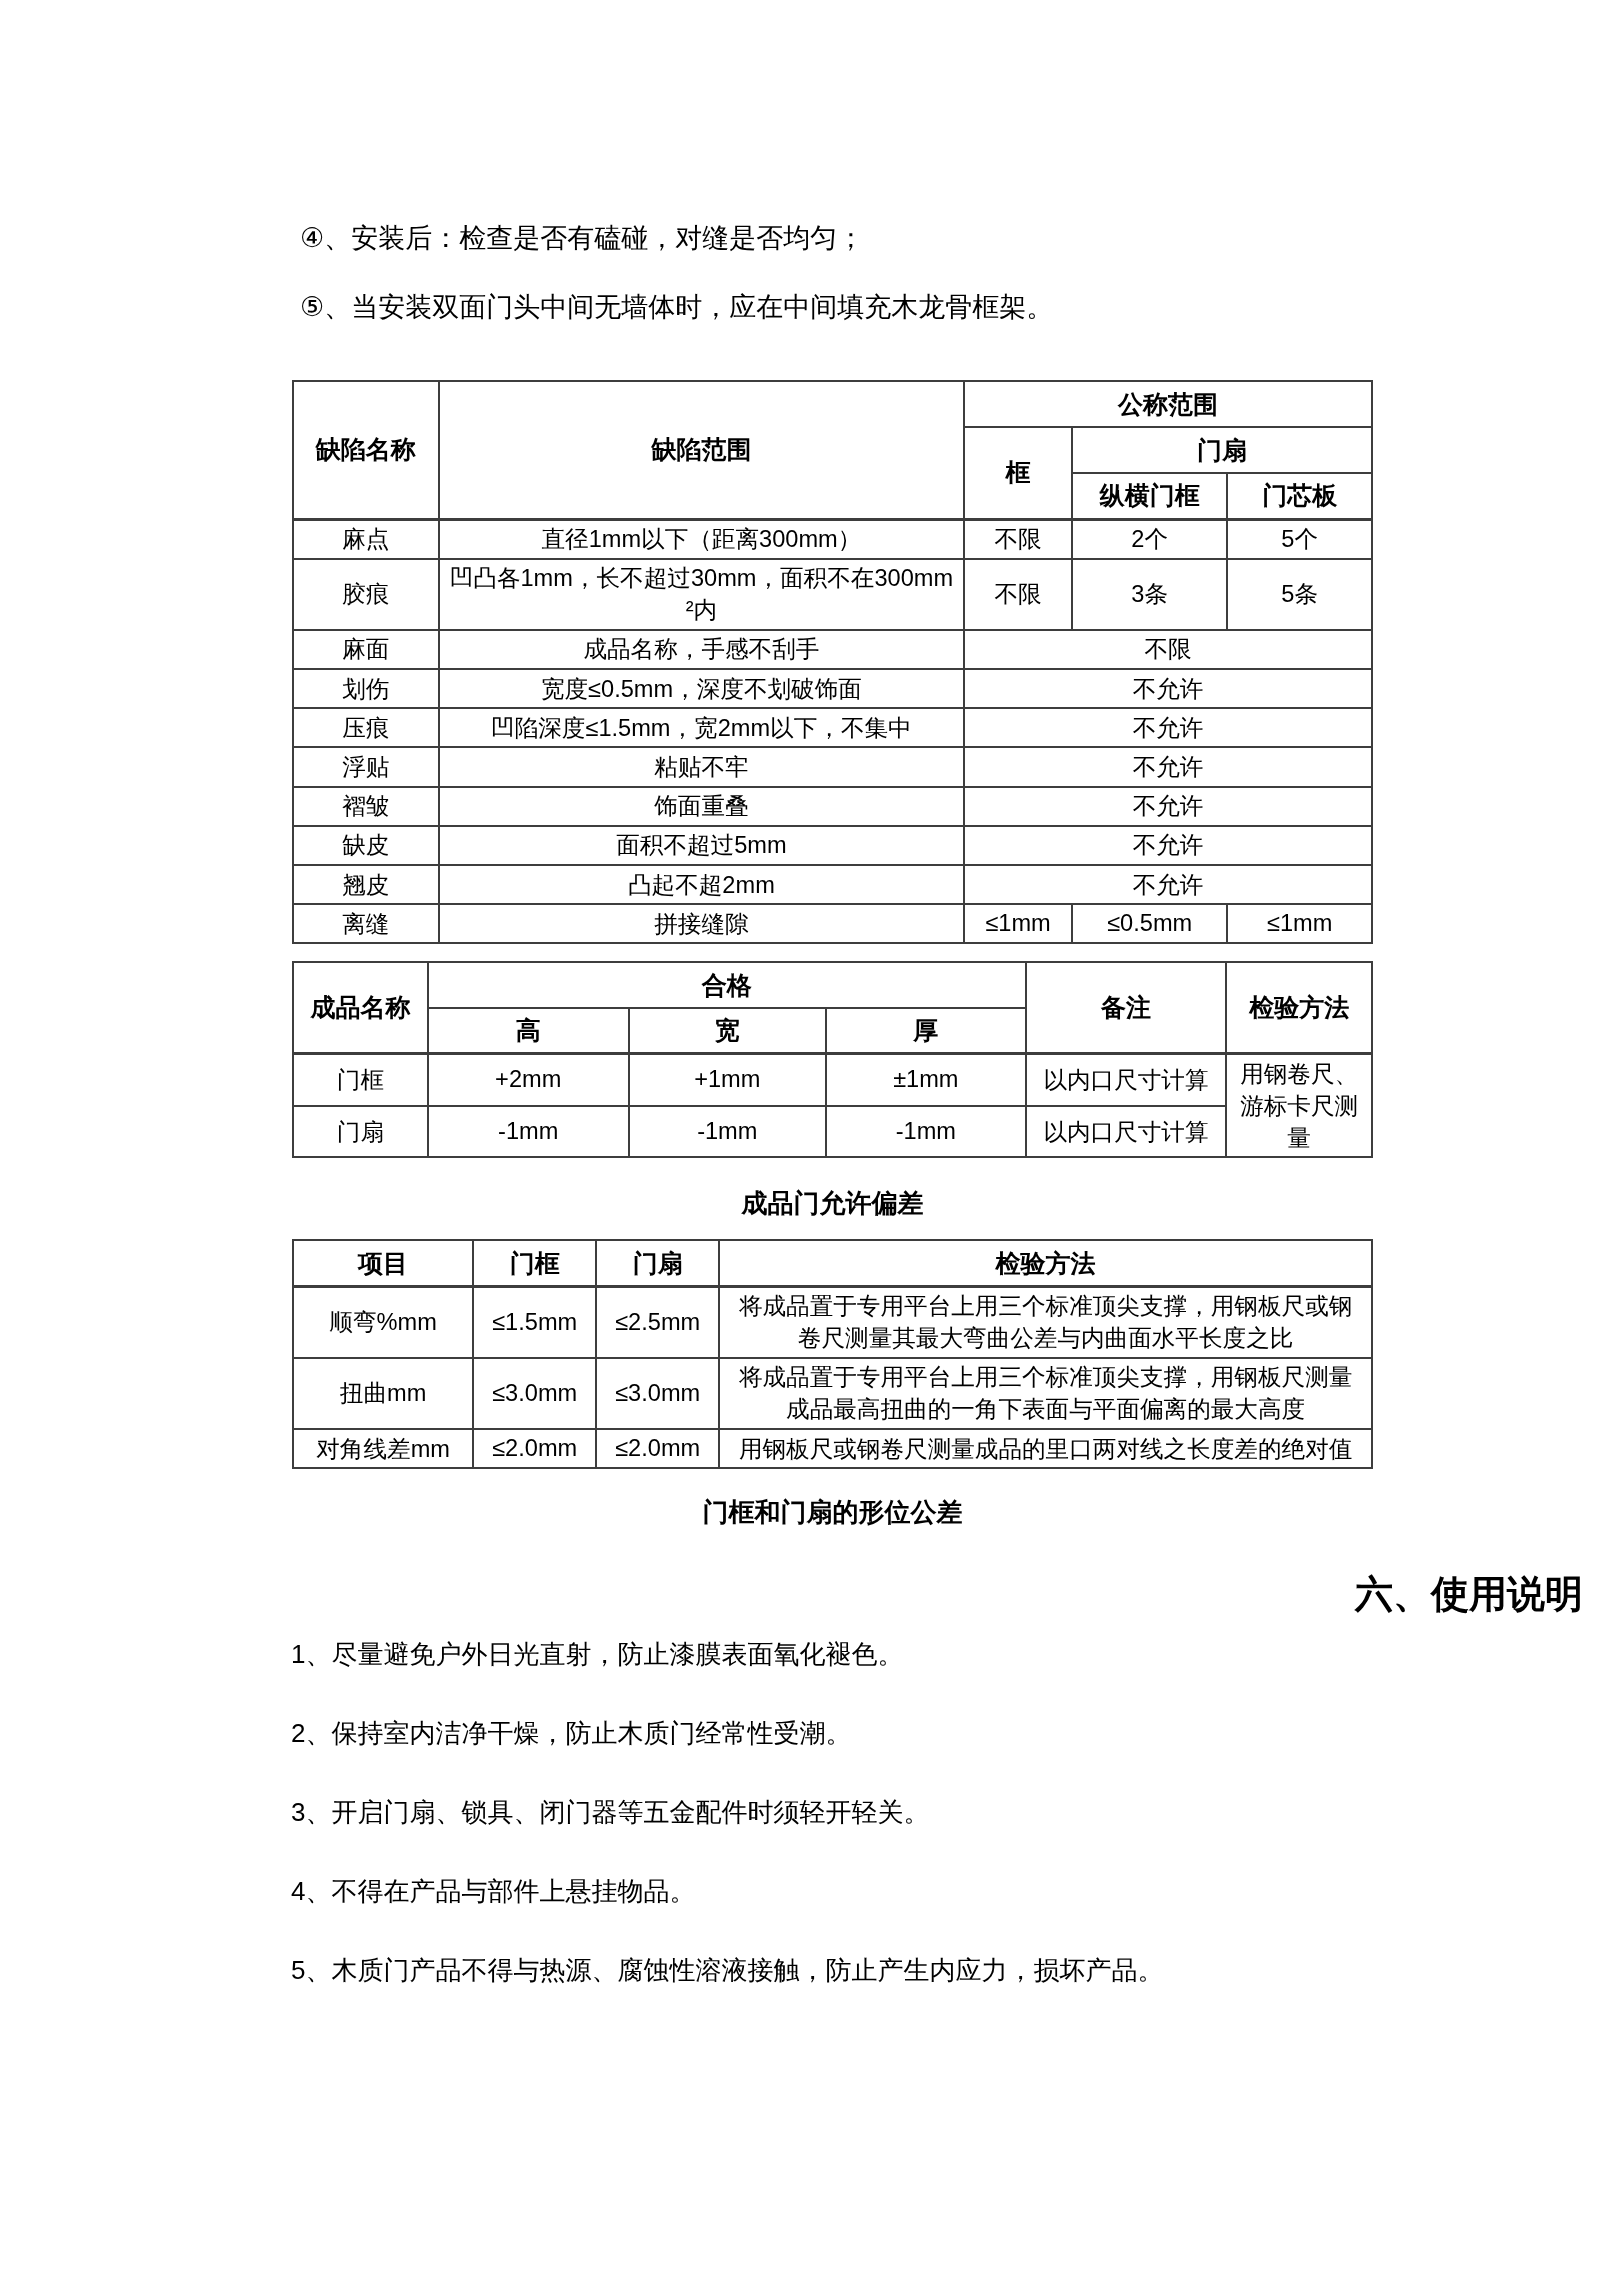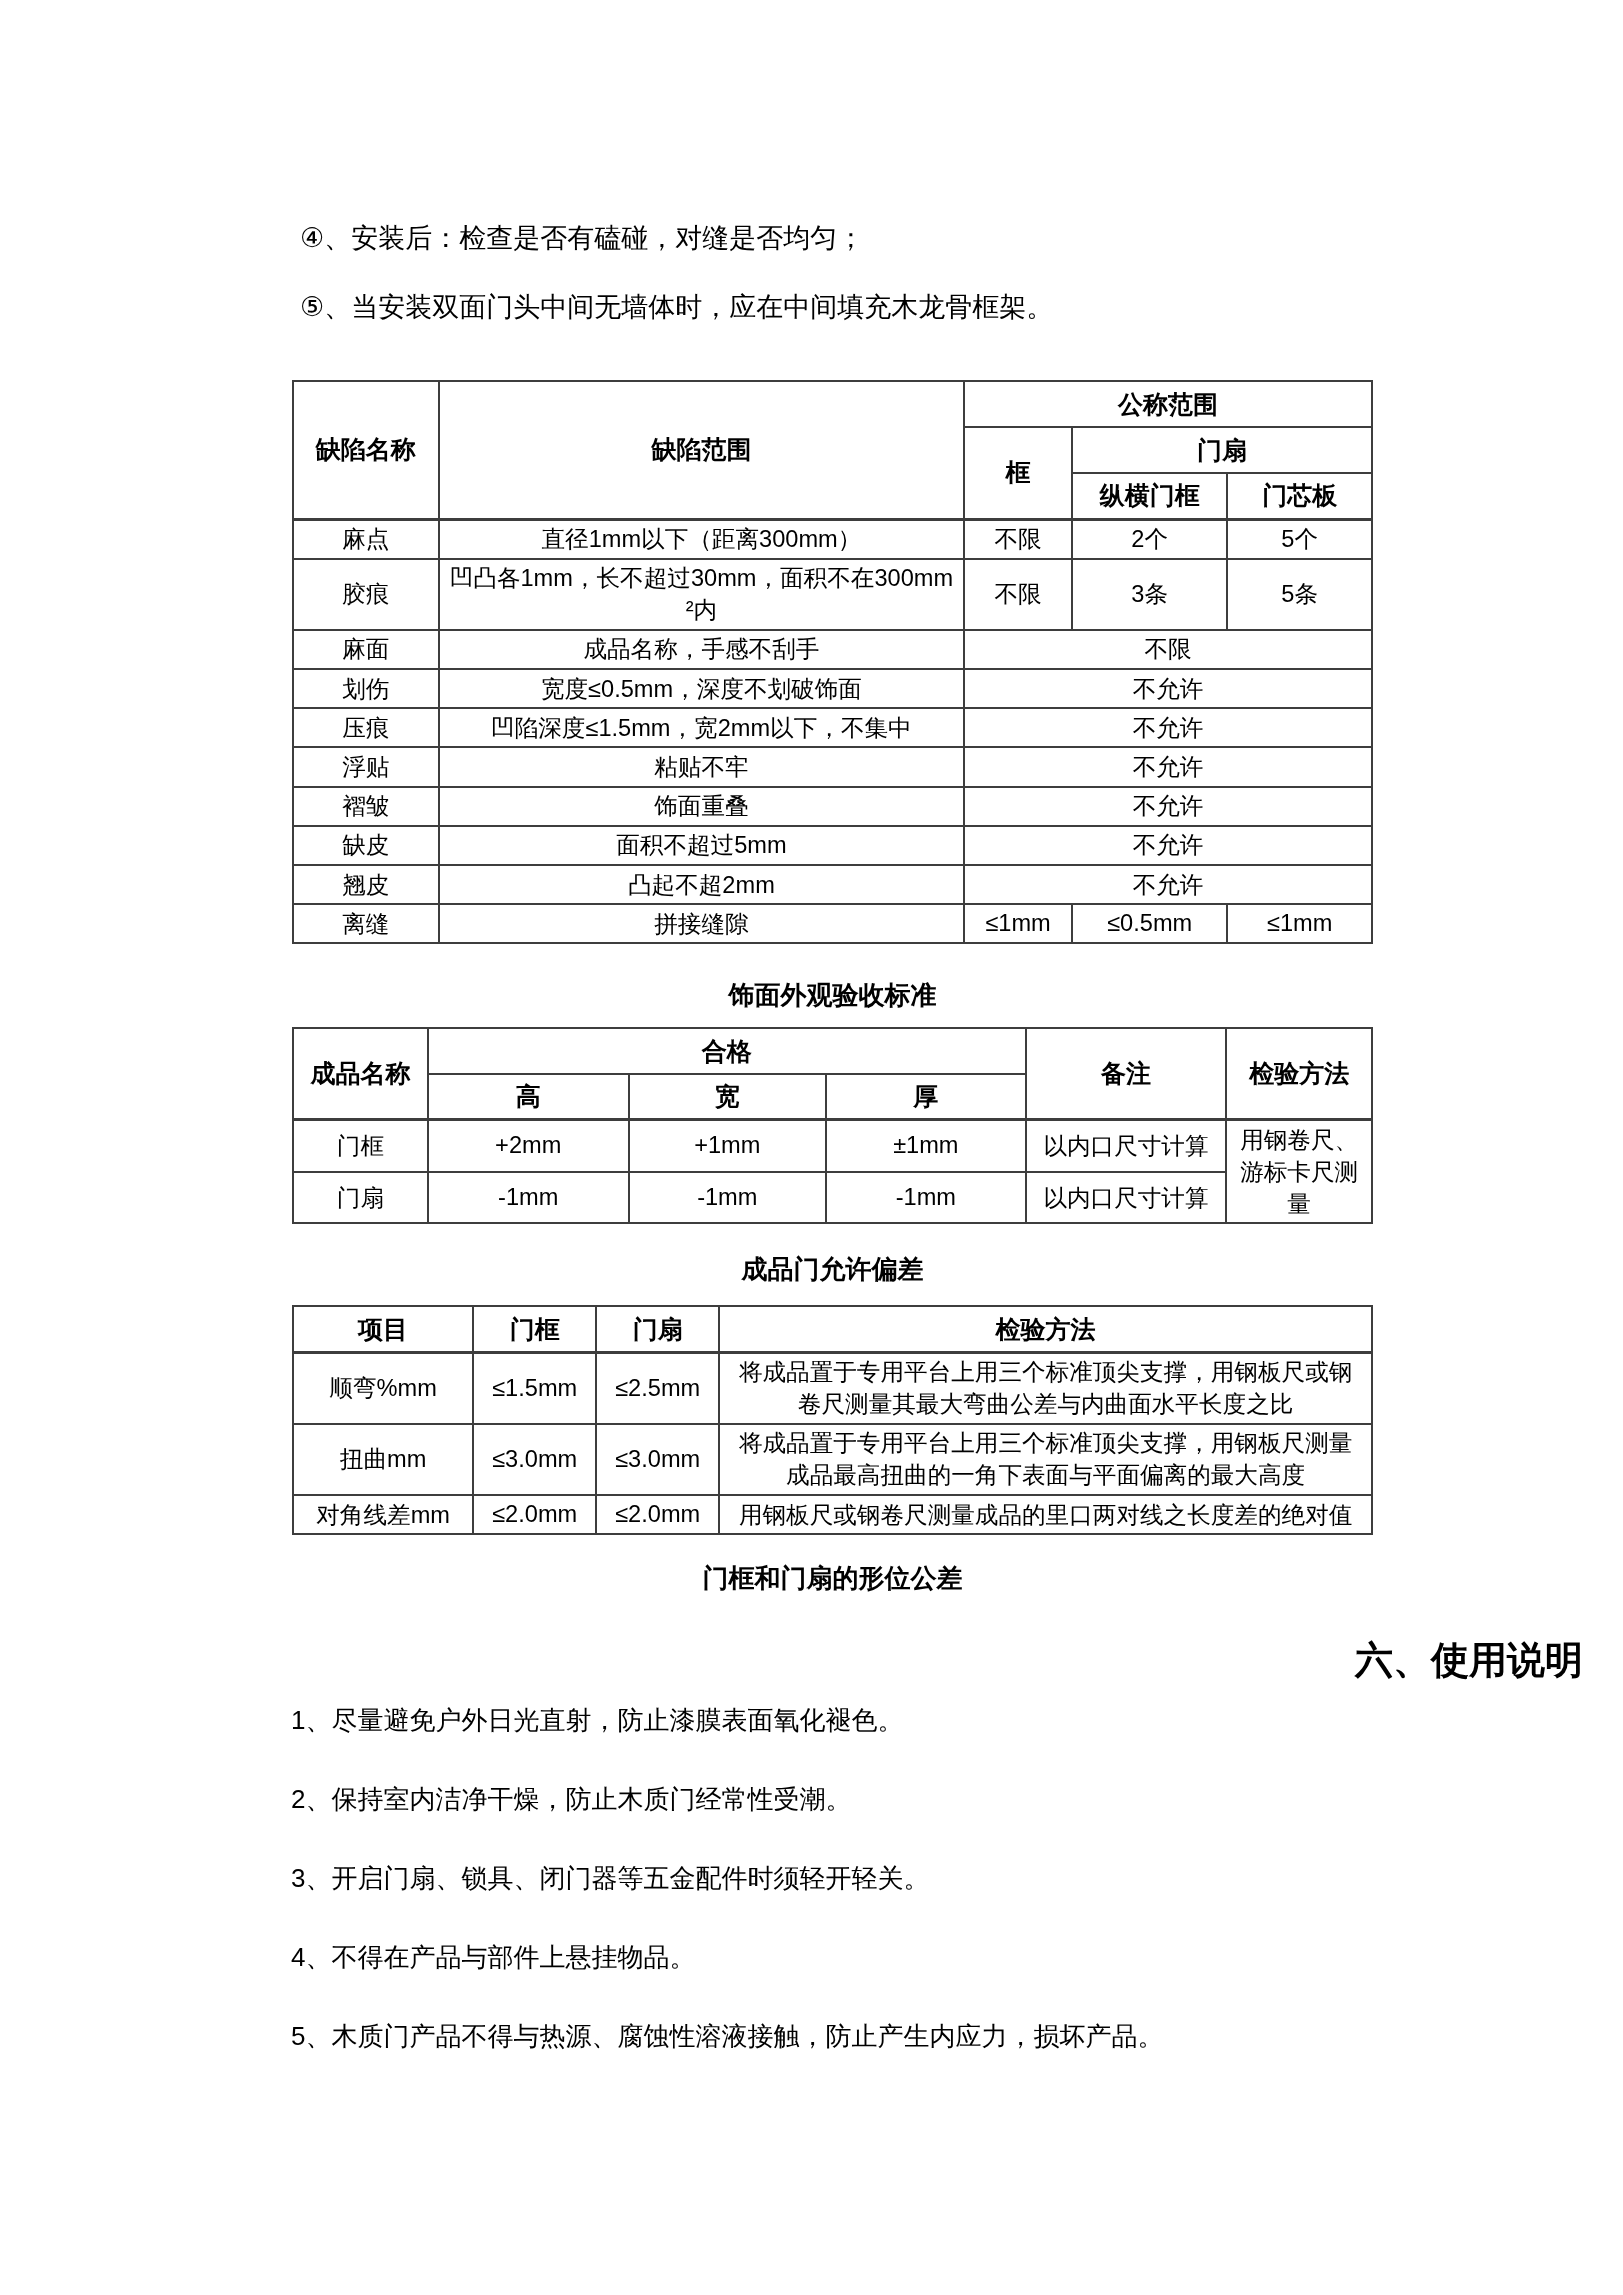--- a/index.html
+++ b/index.html
@@ -179,21 +179,20 @@
       <tr>
         <td>离缝</td>
         <td>拼接缝隙</td>
         <td>≤1mm</td>
         <td>≤0.5mm</td>
         <td>≤1mm</td>
       </tr>
     </tbody>
   </table>
 
-  <div class="tbl-caption cap1">饰面外观验收标准</div>
 
   <table class="t2">
     <colgroup>
       <col style="width:12.5%">
         <col style="width:18.6%">
         <col style="width:18.3%">
         <col style="width:18.5%">
         <col style="width:18.6%">
         <col style="width:13.5%">
     </colgroup>

